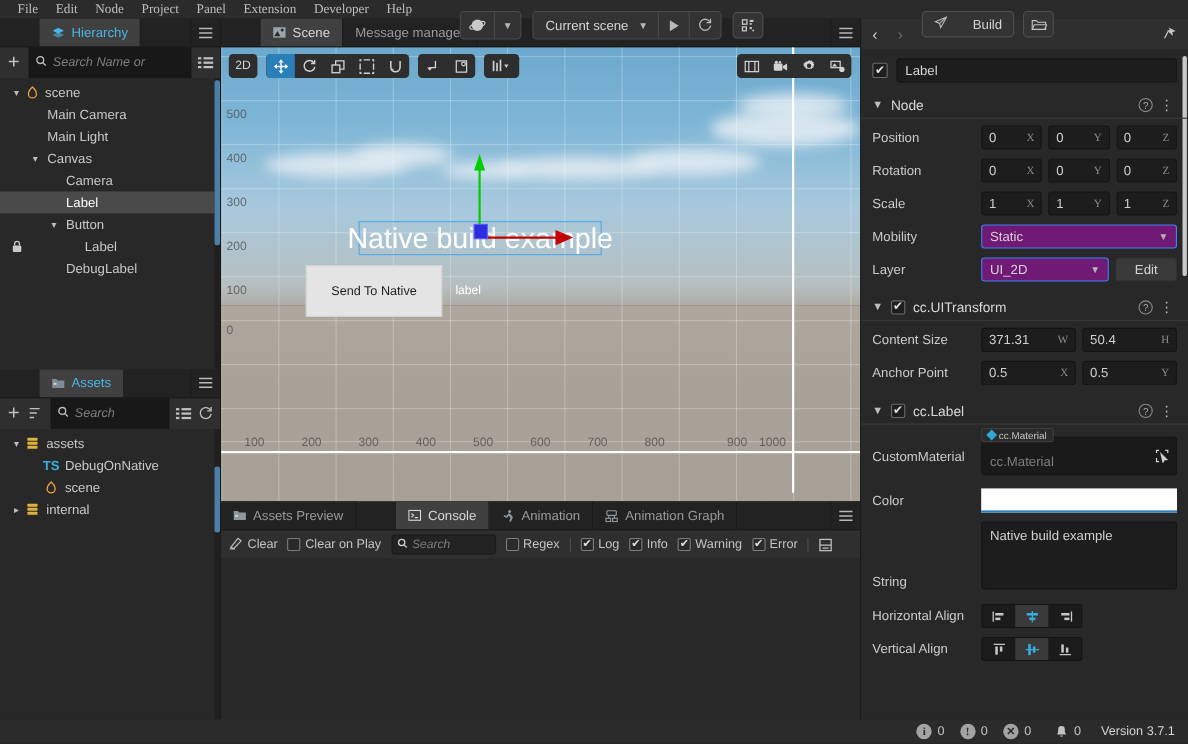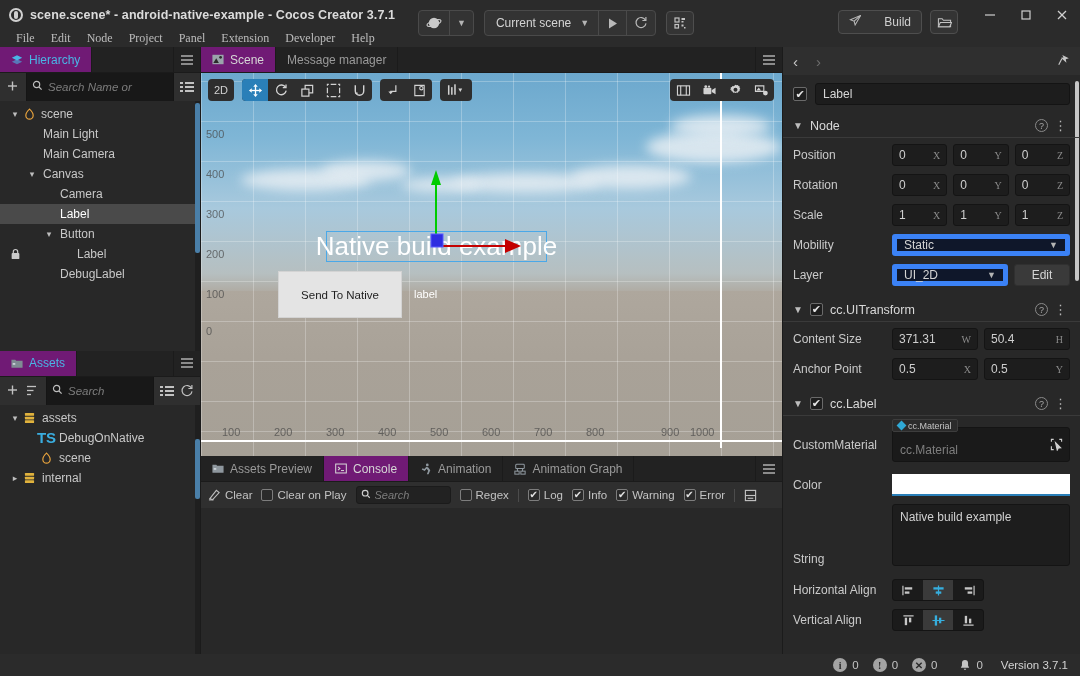--- a/index.html
+++ b/index.html
@@ -76,21 +76,21 @@
 
   
   .tabstrip {
     height: 26px; background: #222; display: flex; align-items: stretch; position: relative; flex: none;
     border-bottom: 1px solid #1b1b1b;
   }
   .ptab {
     display: flex; align-items: center; gap: 6px; padding: 0 11px; font-size: 12px;
     color: #9a9a9a; background: #222; border-right: 1px solid #1b1b1b;
   }
-  .ptab.active { background: #701a75; color: #4ab5e5; }
+  .ptab.active { background: #404040; color: #4ab5e5; margin-left: 36px; }
   .ptab.active.plain { color: #d6d6d6; }
   .tab-ico { display: flex; align-items: center; }
   .strip-fill { flex: 1; background: #222; border-right: 1px solid #1b1b1b; }
   .hamb {
     width: 26px; display: flex; align-items: center; justify-content: center;
     background: #222; color: #b9b9b9;
   }
 
   
   .toolrow {
@@ -235,21 +235,21 @@
   .numfield {
     flex: 1; height: 22px; background: #1d1d1d; border: 1px solid #141414; border-radius: 3px;
     display: flex; align-items: center; padding: 0 6px; position: relative;
   }
   .numfield .val { color: #cfcfcf; font-size: 12px; }
   .numfield .axis {
     position: absolute; right: 6px; color: #8b8b8b; font-size: 10px;
     font-family: "Liberation Serif", serif;
   }
   .selectfield {
-    flex: 1; height: 22px; background: #0f172a; border: 5px solid #3b82f6; border-radius: 3px;
+    flex: 1; height: 22px; background: #701a75; border: 1px solid #3b82f6; border-radius: 3px;
     display: flex; align-items: center; justify-content: space-between; padding: 0 7px;
     color: #d4d4d4; font-size: 12px;
   }
   .editbtn {
     width: 56px; height: 22px; background: #3a3a3a; border: 1px solid #303030; border-radius: 3px;
     display: flex; align-items: center; justify-content: center; color: #d4d4d4; font-size: 12px; flex: none;
   }
   .matfield {
     flex: 1; height: 35px; background: #1a1a1a; border: 1px solid #141414; border-radius: 3px;
     position: relative; display: flex; align-items: flex-end; padding: 0 7px 4px 7px;
@@ -295,42 +295,20 @@
     font-family: "Liberation Serif", serif;
   }
   .st-ver { margin-left: 18px; color: #d3d3d3; }
   .vtx-sep { width: 1px; background: #1b1b1b; }
 </style>
 </head>
 <body>
 
 <div class="app">
 
-  <div class="titlebar">
-    <div class="title-logo"></div>
-    <div class="title-text">scene.scene* - android-native-example - Cocos Creator 3.7.1</div>
-    <div class="win-ctrls">
-      <div class="win-btn">
-        <svg width="12" height="12" viewBox="0 0 12 12">
-            <line x1="1" y1="6" x2="11" y2="6" stroke="currentColor" stroke-width="1.2"></line>
-          </svg>
-      </div>
-      <div class="win-btn">
-        <svg width="12" height="12" viewBox="0 0 12 12">
-            <rect x="2" y="2" width="8" height="8" fill="none" stroke="currentColor" stroke-width="1.2"></rect>
-          </svg>
-      </div>
-      <div class="win-btn">
-        <svg width="12" height="12" viewBox="0 0 12 12">
-            <line x1="2" y1="2" x2="10" y2="10" stroke="currentColor" stroke-width="1.2"></line>
-            <line x1="10" y1="2" x2="2" y2="10" stroke="currentColor" stroke-width="1.2"></line>
-          </svg>
-      </div>
-    </div>
-  </div>
 
   <div class="menubar">
     <div class="menu-item">File</div>
     <div class="menu-item">Edit</div>
     <div class="menu-item">Node</div>
     <div class="menu-item">Project</div>
     <div class="menu-item">Panel</div>
     <div class="menu-item">Extension</div>
     <div class="menu-item">Developer</div>
     <div class="menu-item">Help</div>
@@ -456,26 +434,26 @@
               <span class="nico">
                 <svg width="11" height="12" viewBox="0 0 12 13" fill="none" stroke="#e8a33d" stroke-width="1.3">
                   <path d="M6 1.2C6 1.2 2 5 2 8a4 4 0 0 0 8 0c0-3-4-6.8-4-6.8z"></path>
                 </svg>
               </span>
               <span style="margin-left:4px">scene</span>
             </div>
             <div class="tree-row">
               <span style="width:25px;flex:none"></span>
               <span class="arrow"></span>
-              <span style="margin-left:4px">Main Light</span>
+              <span style="margin-left:4px">Main Camera</span>
             </div>
             <div class="tree-row">
               <span style="width:25px;flex:none"></span>
               <span class="arrow"></span>
-              <span style="margin-left:4px">Main Camera</span>
+              <span style="margin-left:4px">Main Light</span>
             </div>
             <div class="tree-row">
               <span style="width:25px;flex:none"></span>
               <span class="arrow">▾</span>
               <span style="margin-left:4px">Canvas</span>
             </div>
             <div class="tree-row">
               <span style="width:42px;flex:none"></span>
               <span class="arrow"></span>
               <span style="margin-left:4px">Camera</span>
@@ -583,21 +561,21 @@
                   <rect x="1" y="1" width="10" height="3" rx=".6"></rect>
                   <rect x="1" y="5" width="10" height="3" rx=".6"></rect>
                   <rect x="1" y="9" width="10" height="3" rx=".6"></rect>
                 </svg>
               </span>
               <span style="margin-left:5px">assets</span>
             </div>
             <div class="tree-row">
               <span style="width:25px;flex:none"></span>
               <span class="arrow"></span>
-              <span class="nico" style="color:#3aaee0;font-weight:bold;font-size:15px" actable="false">TS</span>
+              <span class="nico" style="color:#3aaee0;font-weight:bold;font-size:12px" actable="false">TS</span>
               <span style="margin-left:5px">DebugOnNative</span>
             </div>
             <div class="tree-row">
               <span style="width:25px;flex:none"></span>
               <span class="arrow"></span>
               <span class="nico">
                 <svg width="11" height="12" viewBox="0 0 12 13" fill="none" stroke="#e8a33d" stroke-width="1.3">
                   <path d="M6 1.2C6 1.2 2 5 2 8a4 4 0 0 0 8 0c0-3-4-6.8-4-6.8z"></path>
                 </svg>
               </span>

